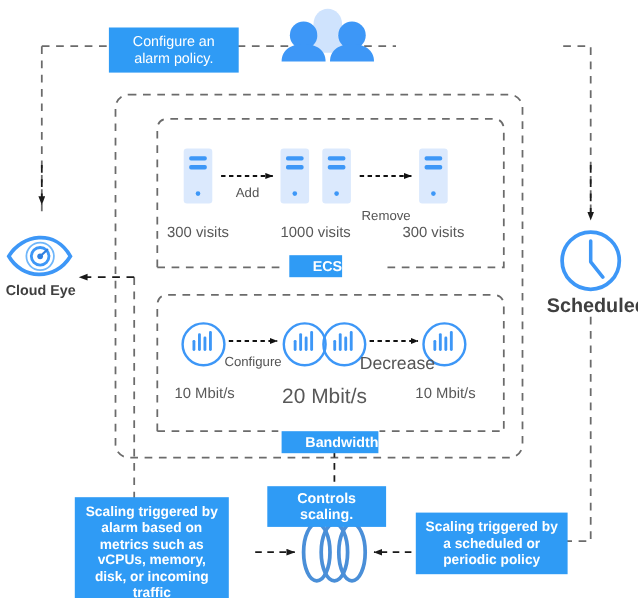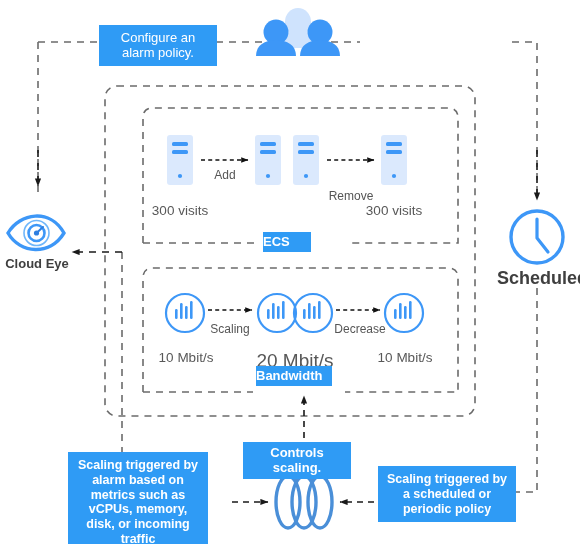--- a/index.html
+++ b/index.html
@@ -11,21 +11,21 @@
   .lbl{position:absolute;background:#2f9bf5;color:#ffffff;text-align:center;
        line-height:1.18;box-sizing:border-box;}
   .lbl-light{font-weight:400;}
   .lbl-bold{font-weight:700;}
 
   .cap{position:absolute;color:#585858;text-align:center;white-space:nowrap;}
   .cap-dark{color:#3f3f3f;font-weight:700;}
   .cap-sm{color:#555555;}
 
   .tag{position:absolute;background:#2f9bf5;color:#fff;font-weight:700;
-       text-align:left;line-height:1.1;}
+       text-align:right;line-height:1.1;}
 </style>
 </head>
 <body>
 
 <div id="stage">
 
   <svg id="svg-layer" viewBox="0 0 580 544">
     <defs>
       <marker id="ar" markerWidth="9" markerHeight="9" refX="7.6" refY="3.1" orient="auto" markerUnits="userSpaceOnUse">
         <path d="M0,0 L8,3.1 L0,6.2 z" fill="#1a1a1a"></path>
@@ -202,27 +202,28 @@
 
   <div class="cap cap-dark" style="left:0px;top:256px;width:74px;font-size:13px;">Cloud Eye</div>
 
   <div class="cap cap-dark" style="left:497px;top:268px;width:80px;font-size:18px;">Scheduled</div>
 
   <div class="cap cap-sm" style="left:198px;top:168px;width:54px;font-size:12px;">Add</div>
 
   <div class="cap cap-sm" style="left:322px;top:168px;width:58px;font-size:12px;margin-top:21px;">Remove</div>
 
   <div class="cap" style="left:143px;top:203px;width:74px;font-size:13.5px;">300 visits</div>
+  <div class="cap" style="left:244px;top:203px;width:86px;font-size:13.5px;">1000 visits</div>
   <div class="cap" style="left:357px;top:203px;width:74px;font-size:13.5px;">300 visits</div>
 
   <div class="tag" style="left:263px;top:232px;width:48px;padding:3px 0;font-size:13px;">ECS</div>
 
-  <div class="cap cap-sm" style="left:198px;top:322px;width:64px;font-size:12px;">Scaling</div>
-
-  <div class="cap cap-sm" style="left:327px;top:322px;width:66px;font-size:12px;">Decrease</div>
+  <div class="cap cap-sm" style="left:198px;top:322px;width:64px;font-size:12px;">Configure</div>
+
+  <div class="cap cap-sm" style="left:327px;top:322px;width:66px;font-size:16px;">Decrease</div>
 
   <div class="cap" style="left:147px;top:350px;width:78px;font-size:13.5px;">10 Mbit/s</div>
   <div class="cap" style="left:256px;top:350px;width:78px;font-size:19px;">20 Mbit/s</div>
   <div class="cap" style="left:366px;top:350px;width:78px;font-size:13.5px;">10 Mbit/s</div>
 
-  <div class="tag" style="left:256px;top:366px;width:76px;padding:3px 0;font-size:13px;">Bandwidth</div>
+  <div class="tag" style="left:256px;top:392px;width:88px;padding:3px 0;font-size:13px;">Bandwidth</div>
 
 </div>
 
 </body></html>

